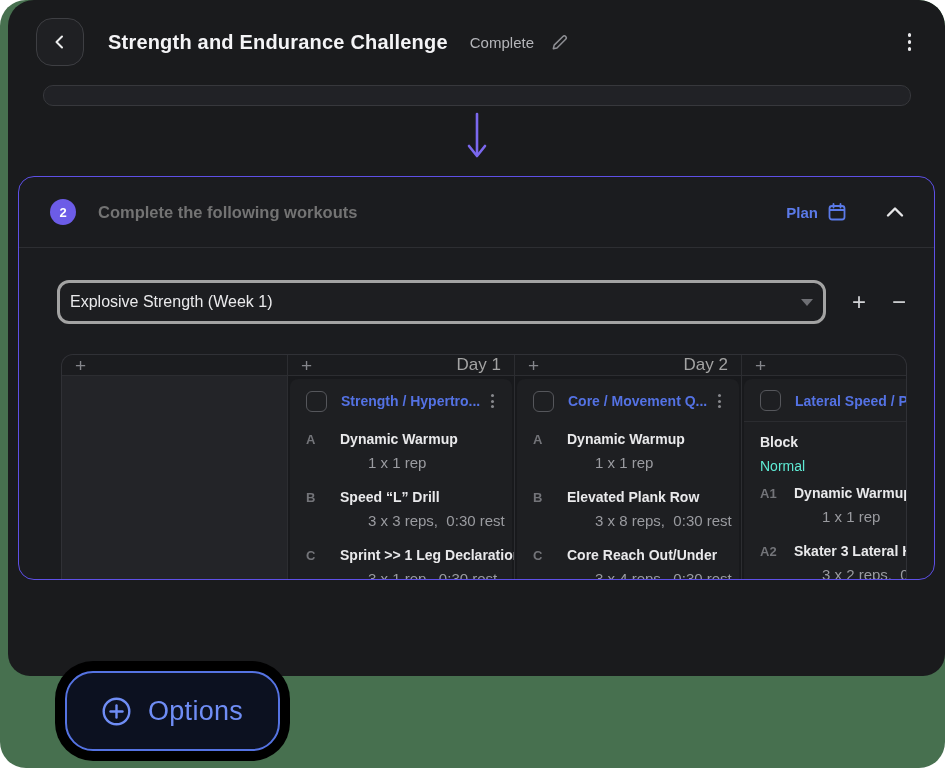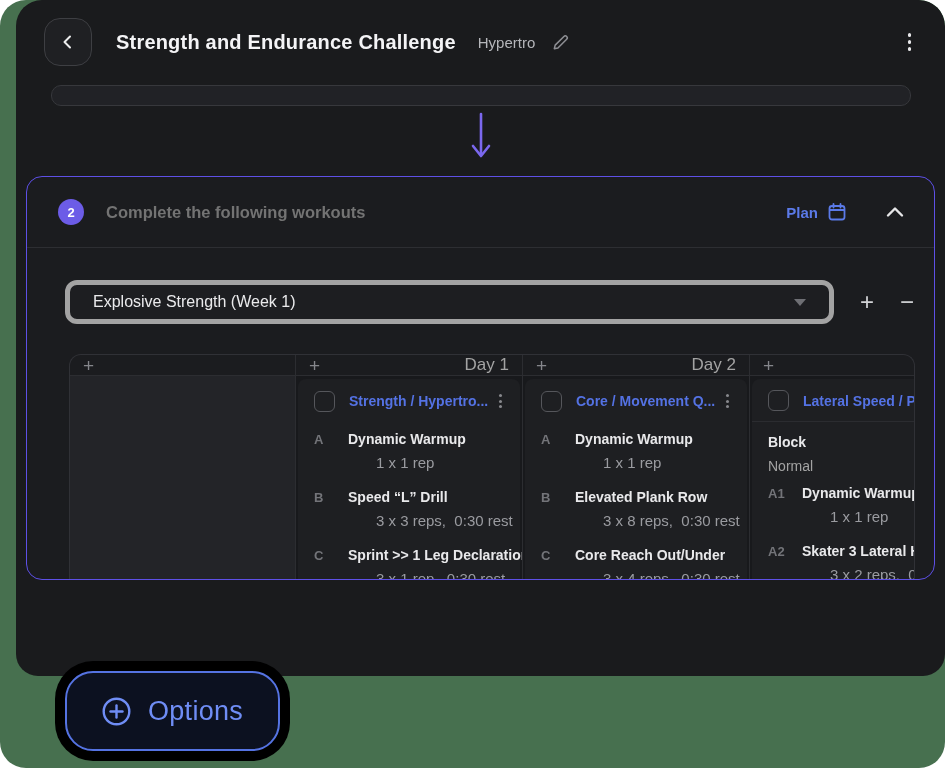--- a/index.html
+++ b/index.html
@@ -1,19 +1,19 @@
 <!DOCTYPE html>
 <html><head>
 <meta charset="utf-8">
 <style>
   * { margin:0; padding:0; box-sizing:border-box; }
   html,body { background:#ffffff; font-family:"Liberation Sans", sans-serif; }
   .canvas { position:relative; width:945px; height:768px; border-radius:26px; overflow:hidden;
             background:#47704f; }
-  .app-surface { position:absolute; left:16px; right:0; top:0; height:676px;
+  .app-surface { position:absolute; left:8px; right:0; top:0; height:676px;
                  background:#1a1b1d; border-radius:26px 26px 22px 22px; }
 
   
   .app-header { position:absolute; top:0; left:0; right:0; height:84px;
                 display:flex; align-items:center; padding:0 28px; }
   .back-btn { width:48px; height:48px; border-radius:16px; background:#1f2023;
               border:1.5px solid #3e3f43; display:flex; align-items:center; justify-content:center;
               cursor:pointer; }
   .page-title { margin-left:24px; font-size:20px; font-weight:bold; color:#f4f4f6; letter-spacing:.2px; }
   .type-label { margin-left:22px; font-size:15px; color:#b5b6ba; }
@@ -38,22 +38,22 @@
                 font-size:13px; font-weight:bold; display:flex; align-items:center; justify-content:center; }
   .step-title { margin-left:22px; font-size:16.5px; font-weight:bold; color:#737373; }
   .plan-link { margin-left:auto; display:flex; align-items:center; gap:10px; cursor:pointer; }
   .plan-link span { font-size:15px; font-weight:bold; color:#5b7ae8; }
   .collapse-btn { margin-left:40px; background:none; border:none; cursor:pointer; display:flex; }
 
   .step-body { padding:32px 0 0 38px; }
 
   
   .selector-row { display:flex; align-items:center; width:849px; }
-  .week-select { flex:1; height:44px; border:5px solid #a3a3a3; border-radius:12px; background:#1d1e21;
-                 display:flex; align-items:center; padding:0 23px; cursor:pointer; }
+  .week-select { flex:1; height:44px; border:3px solid #a3a3a3; border-radius:12px; background:#1d1e21;
+                 display:flex; align-items:center; padding:0 10px; cursor:pointer; }
   .week-select span { font-size:16px; color:#eaeaec; }
   .select-caret { margin-left:auto; width:0; height:0; border-left:6px solid transparent;
                   border-right:6px solid transparent; border-top:7px solid #6e6f74; }
   .icon-btn { background:none; border:none; color:#d2d3d6; font-size:24px; line-height:1;
               cursor:pointer; margin-left:26px; font-weight:400; }
 
   
   .week-grid { margin-top:30px; margin-left:4px; width:846px; height:318px;
                border:1px solid #303136; border-bottom:none; border-radius:12px 12px 0 0;
                display:flex; flex-direction:column; overflow:hidden; }
@@ -81,21 +81,21 @@
   .card-kebab i { width:3px; height:3px; background:#87888d; }
   .div-line { border-bottom:1px solid #2b2c30; }
 
   .exercise { display:flex; padding:9px 10px 9px 16px; cursor:pointer; }
   .ex-label { width:34px; flex:none; font-size:13px; font-weight:bold; color:#737479; padding-top:1px; }
   .ex-name { font-size:14px; font-weight:bold; color:#e9e9eb; white-space:pre; }
   .ex-detail { margin-top:7px; font-size:15px; color:#9a9ba0; white-space:pre;margin-left:28px; }
 
   .block-sec { padding:12px 10px 2px 16px; }
   .block-label { font-size:14px; font-weight:bold; color:#e9e9eb; }
-  .block-type { margin-top:8px; font-size:14px; color:#a3a3a3; display:flex; align-items:center; gap:9px; }
+  .block-type { margin-top:8px; font-size:14px; color:#5eead4; display:flex; align-items:center; gap:9px; }
 
   
   .options-ring { position:absolute; left:55px; top:661px; background:#000; border-radius:38px;
                   padding:10px; z-index:20; }
   .options-btn { display:flex; align-items:center; gap:17px; height:80px; padding:0 35px;
                  background:#0c1120; border:2px solid #5573e2; border-radius:28px; cursor:pointer; }
   .options-btn span { font-size:27px; color:#6f8df5; font-weight:500; letter-spacing:.3px; }
 </style>
 </head>
 <body>
@@ -103,21 +103,21 @@
 <div class="canvas">
   <div class="app-surface">
 
     <div class="app-header">
       <button class="back-btn">
         <svg width="16" height="16" viewBox="0 0 16 16">
           <polyline points="10,2.5 4.5,8 10,13.5" fill="none" stroke="#eceded" stroke-width="2" stroke-linecap="round" stroke-linejoin="round"></polyline>
         </svg>
       </button>
       <div class="page-title">Strength and Endurance Challenge</div>
-      <div class="type-label">Hypertro</div>
+      <div class="type-label">Complete</div>
       <svg class="edit-icon" width="19" height="19" viewBox="0 0 20 20">
         <path d="M3.5 16.5 L4.4 12.8 L13.6 3.6 C14.4 2.8 15.7 2.8 16.5 3.6 C17.3 4.4 17.3 5.7 16.5 6.5 L7.3 15.7 Z" fill="none" stroke="#8e8f94" stroke-width="1.6" stroke-linejoin="round"></path>
       </svg>
       <button class="kebab-btn">
         <i></i>
           <i></i>
           <i></i>
       </button>
     </div>
 

